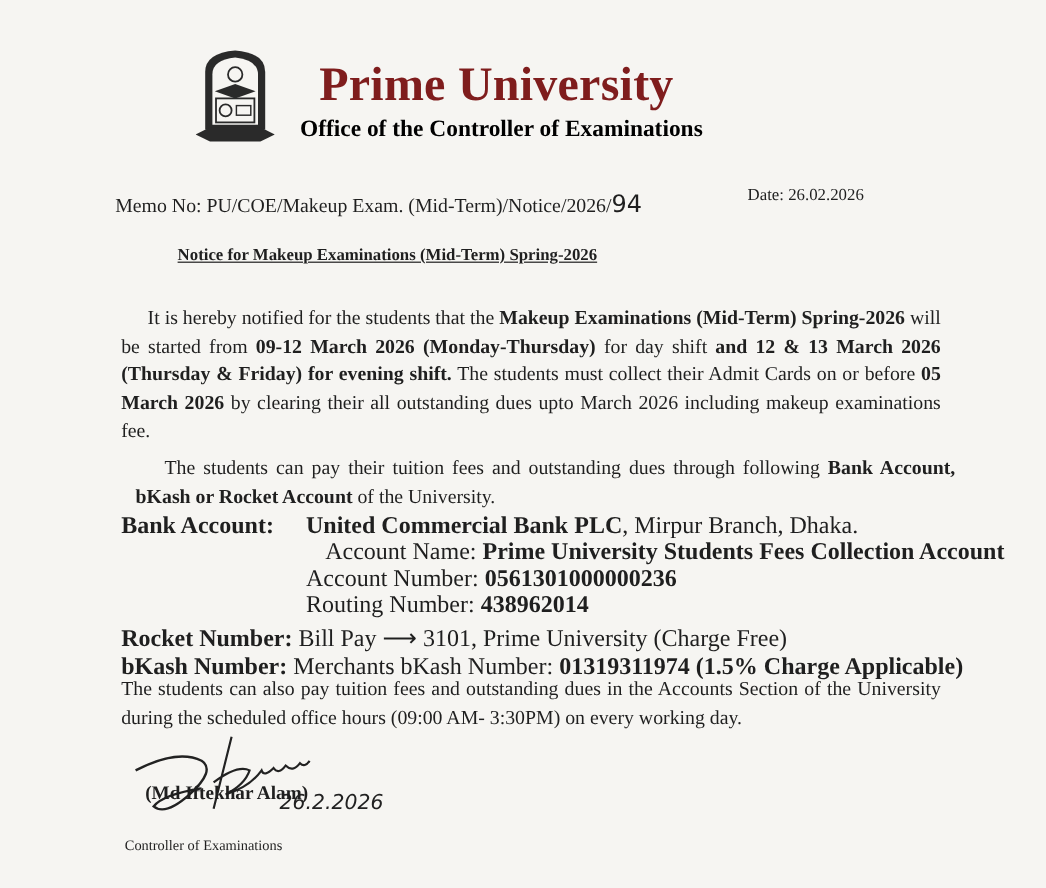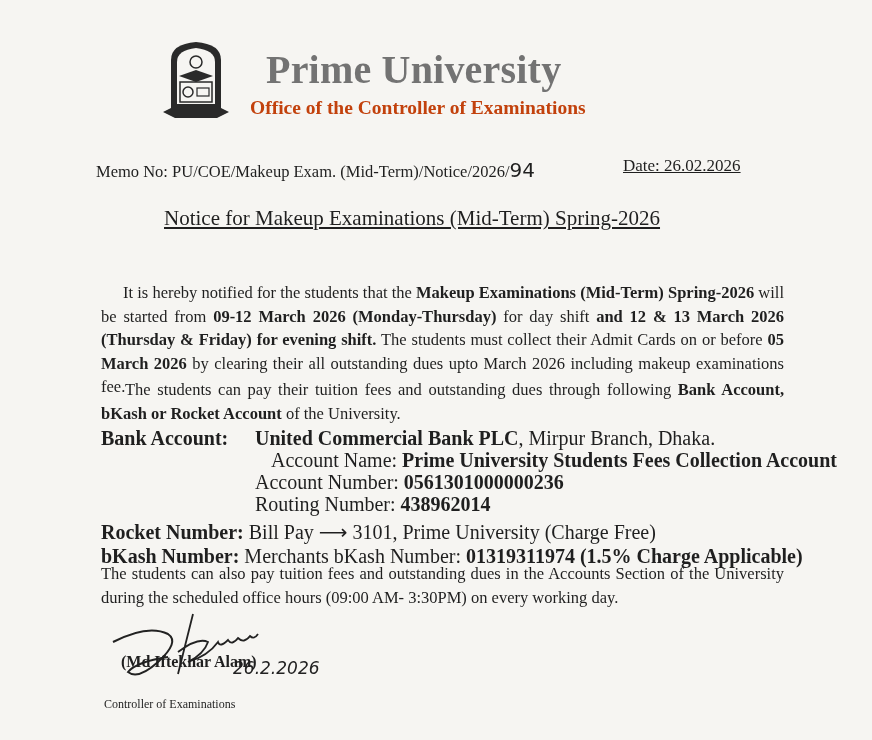--- a/index.html
+++ b/index.html
@@ -1,28 +1,28 @@
 <!DOCTYPE html>
 <html><head>
 <meta charset="utf-8">
 <style>
   html,body{margin:0;padding:0;}
   body{width:872px;height:740px;background:#f6f5f2;position:relative;overflow:hidden;
        font-family:"Liberation Serif", serif;color:#1f1f1f;}
   .abs{position:absolute;}
   .logo{left:163px;top:38px;width:66px;height:82px;}
-  .title{left:266px;top:46px;font-size:40px;font-weight:bold;letter-spacing:0.2px;color:#737373;}
-  .subtitle{left:250px;top:97px;font-size:19.5px;font-weight:bold;color:#c2410c;}
+  .title{left:266px;top:46px;font-size:40px;font-weight:bold;letter-spacing:0.2px;color:#7f1d1d;}
+  .subtitle{left:250px;top:97px;font-size:19.5px;font-weight:bold;color:#000000;}
   .memo{left:96px;top:158px;font-size:16.5px;}
   .memo .hand{font-family:"DejaVu Sans", sans-serif;font-size:20px;}
-  .date{left:623px;top:156px;font-size:17px;text-decoration:underline;}
-  .heading{left:164px;top:206px;font-size:21px;font-weight:normal;text-decoration:underline;}
+  .date{left:623px;top:156px;font-size:14px;}
+  .heading{left:148px;top:206px;font-size:14px;font-weight:bold;text-decoration:underline;}
   .para{left:101px;font-size:16.5px;line-height:23.5px;text-align:justify;}
-  .p1{top:253px;width:683px;text-indent:22px;margin-top:28px;}
-  .p2{top:378px;width:683px;text-indent:24px;}
+  .p1{top:253px;width:683px;text-indent:22px;}
+  .p2{top:378px;width:683px;text-indent:24px;margin-left:12px;}
   b{font-weight:bold;}
   .row{position:absolute;font-size:20px;line-height:22px;}
   .sig{left:108px;top:612px;width:260px;height:80px;}
   .signame{left:121px;top:653px;font-size:16px;font-weight:bold;}
   .sigtitle{left:104px;top:697px;font-size:12px;}
 </style>
 </head>
 <body>
 
 <svg class="abs logo" viewBox="0 0 66 82">

